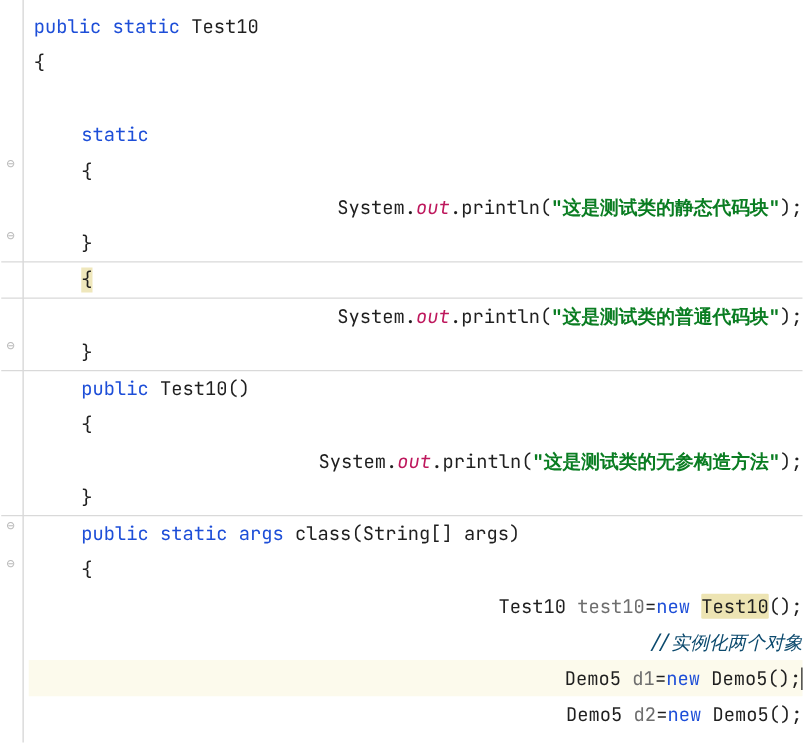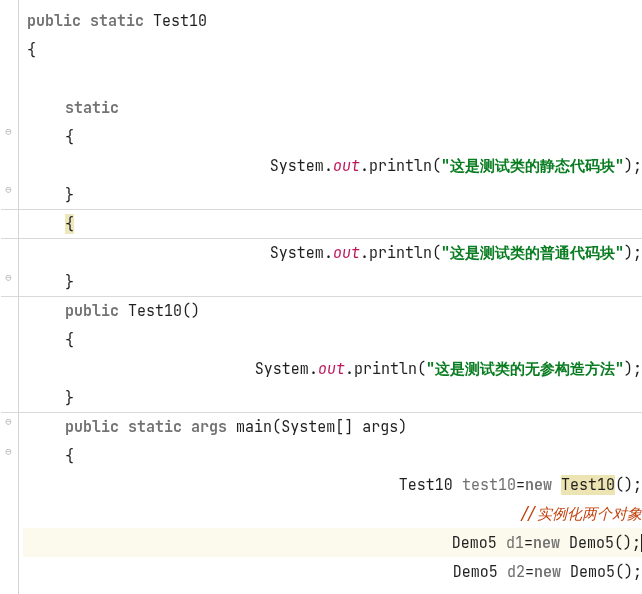--- a/index.html
+++ b/index.html
@@ -51,25 +51,25 @@
     background: #fcfaec;
   }
   .sep-line-bottom::after {
     content:"";
     position:absolute;
     left:-22px;
     right:0;
     bottom:-1px;
     border-top:1px solid #d9d9d9;
   }
-  .kw { color: #737373; font-weight: bold; }
+  .kw { color: #1d4ed8; font-weight: normal; }
   .field-static { color: #be185d; font-style: italic; }
   .str { color: #0a7d22; font-weight: bold; }
   .varname { color: #6e6e6e; }
-  .comment { color: #c2410c; font-style: italic; }
+  .comment { color: #0c4a6e; font-style: italic; }
   .punc { color: #1f1f1f; }
   .plain { color: #1f1f1f; }
   .hl-token { background: #ede4b3; border-radius:1px; }
   .brace-hl { background: #efe7bc; }
   .caret {
     display:inline-block;
     width:1px;
     height:18px;
     background:#222;
     vertical-align:middle;
@@ -141,21 +141,21 @@
 
     <div class="line ind3">
       <span class="plain">System</span><span class="punc">.</span><span class="field-static">out</span><span class="punc">.</span><span class="plain">println</span><span class="punc">(</span><span class="str">"这是测试类的无参构造方法"</span><span class="punc">)</span><span class="punc">;</span>
     </div>
 
     <div class="line ind2 sep-line-bottom">
       <span class="punc">}</span>
     </div>
 
     <div class="line ind2">
-      <span class="kw">public</span><span> </span><span class="kw">static</span><span> </span><span class="kw">args</span><span> </span><span class="plain">main</span><span class="punc">(</span><span class="plain">System[] args</span><span class="punc">)</span>
+      <span class="kw">public</span><span> </span><span class="kw">static</span><span> </span><span class="kw">args</span><span> </span><span class="plain">class</span><span class="punc">(</span><span class="plain">String[] args</span><span class="punc">)</span>
     </div>
 
     <div class="line ind2">
       <span class="punc">{</span>
     </div>
 
     <div class="line ind3">
       <span class="plain">Test10</span><span> </span><span class="varname">test10</span><span class="punc">=</span><span class="kw">new</span><span> </span><span class="plain hl-token">Test10</span><span class="punc">()</span><span class="punc">;</span>
     </div>
 

